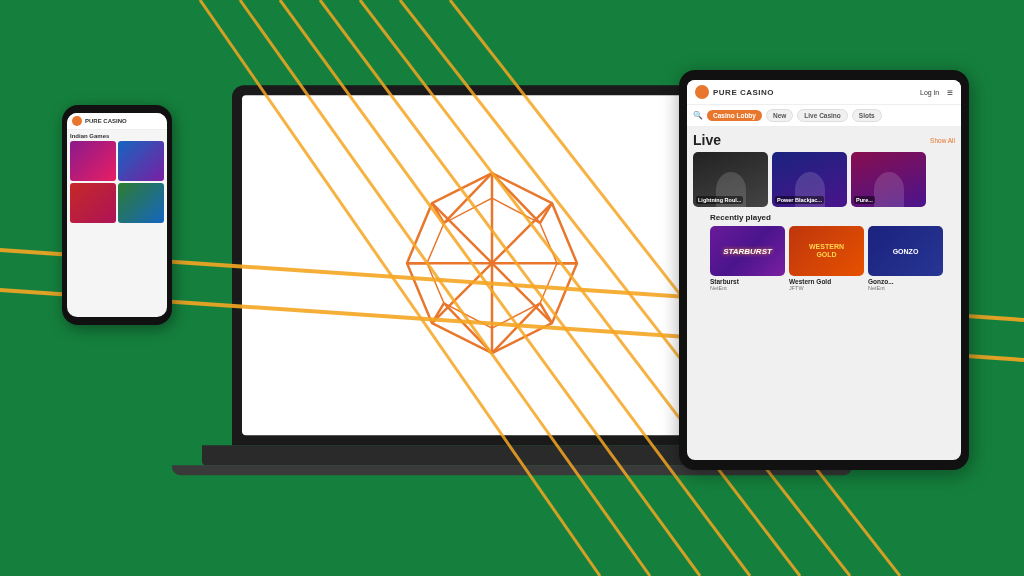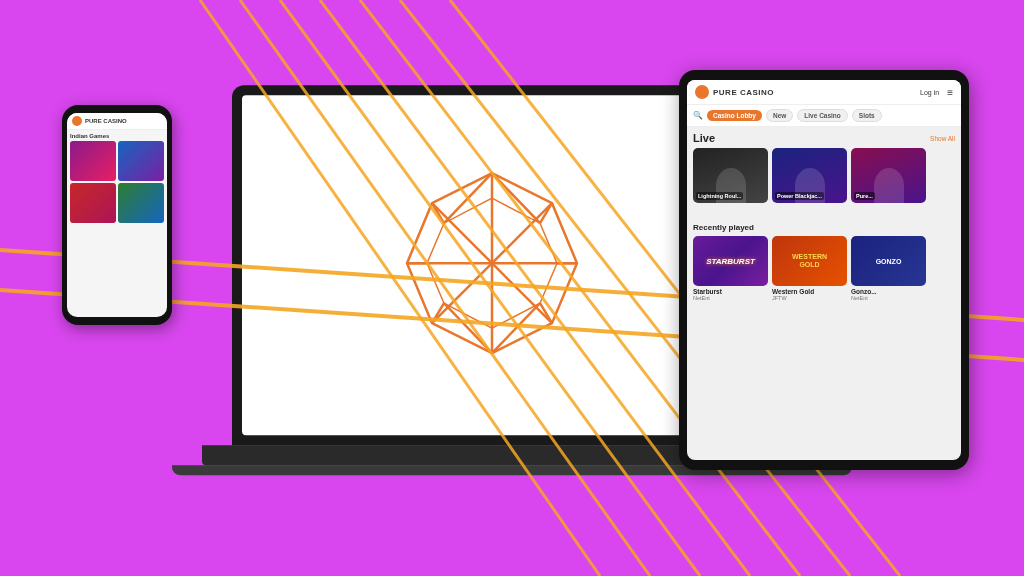--- a/index.html
+++ b/index.html
@@ -8,21 +8,21 @@
       height: 576px;
       background: #fff;
       font-family: Arial, sans-serif;
       overflow: hidden;
       position: relative;
     }
 
     .main-container {
       width: 1024px;
       height: 576px;
-      background: #d946ef;
+      background: #15803d;
       position: relative;
       display: flex;
       align-items: center;
       justify-content: center;
     }
     .laptop-screen-outer {
       width: 560px;
       height: 360px;
       background: #1a1a1a;
       border-radius: 12px 12px 0 0;
@@ -222,21 +222,21 @@
     .tablet-section {
       padding: 5px 6px 3px;
     }
     .tablet-section-header {
       display: flex;
       justify-content: space-between;
       align-items: center;
       margin-bottom: 4px;
     }
     .tablet-section-title {
-      font-size: 11px;
+      font-size: 14px;
       font-weight: bold;
       color: #222;
     }
     .tablet-show-all {
       font-size: 6.5px;
       color: #e8762c;
     }
     .tablet-game-row {
       display: flex;
       gap: 4px;
@@ -263,22 +263,21 @@
       bottom: 3px;
       left: 3px;
       font-size: 5.5px;
       color: #fff;
       font-weight: bold;
       background: rgba(0,0,0,0.5);
       padding: 1px 2px;
       border-radius: 2px;
     }
     .tablet-recently {
-      padding: 3px 6px 3px;
-      margin-top: 14px;
+      padding: 3px 23px 3px;
     }
     .tablet-recently-title {
       font-size: 8px;
       font-weight: bold;
       color: #222;
       margin-bottom: 4px;
     }
     .tablet-recently-row {
       display: flex;
       gap: 4px;

